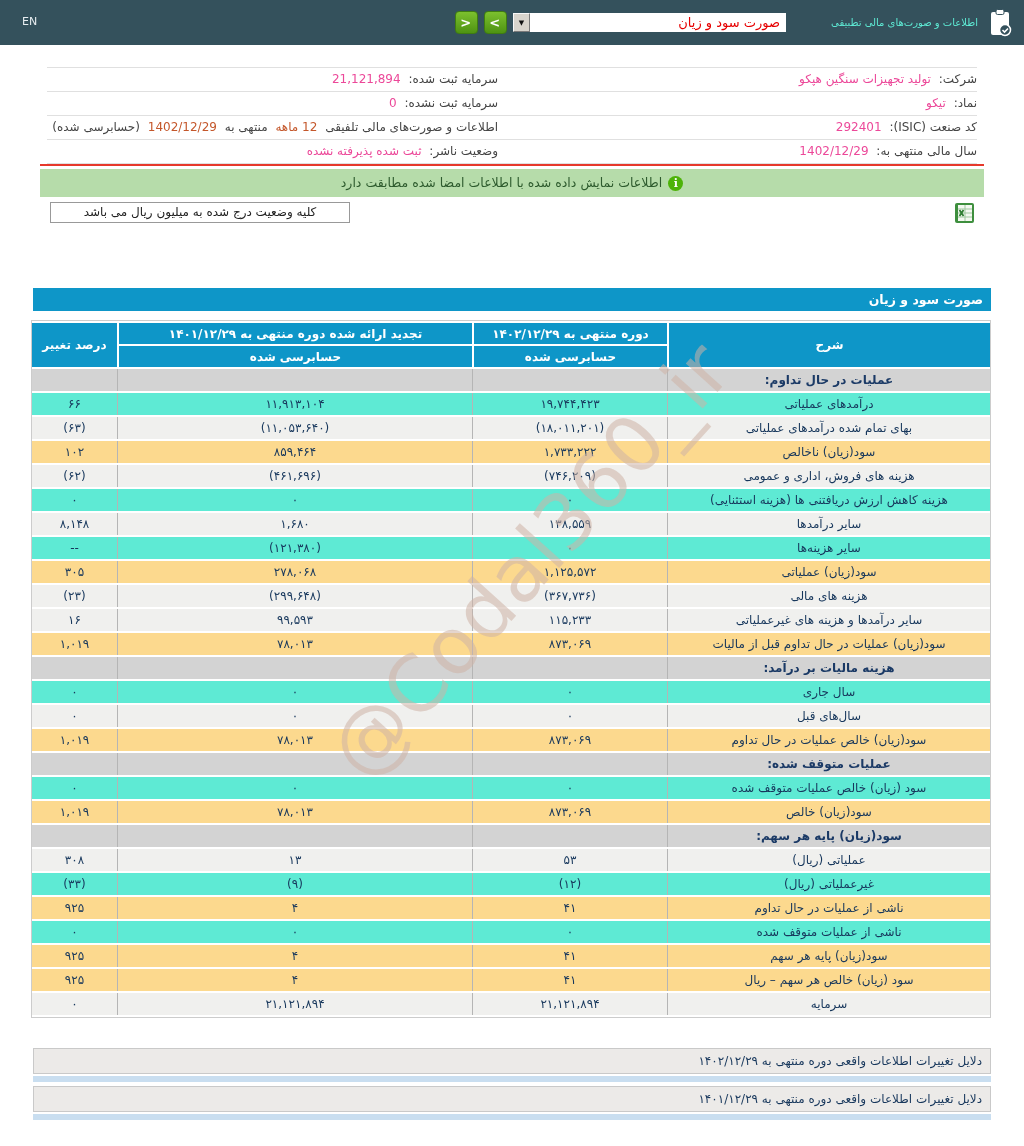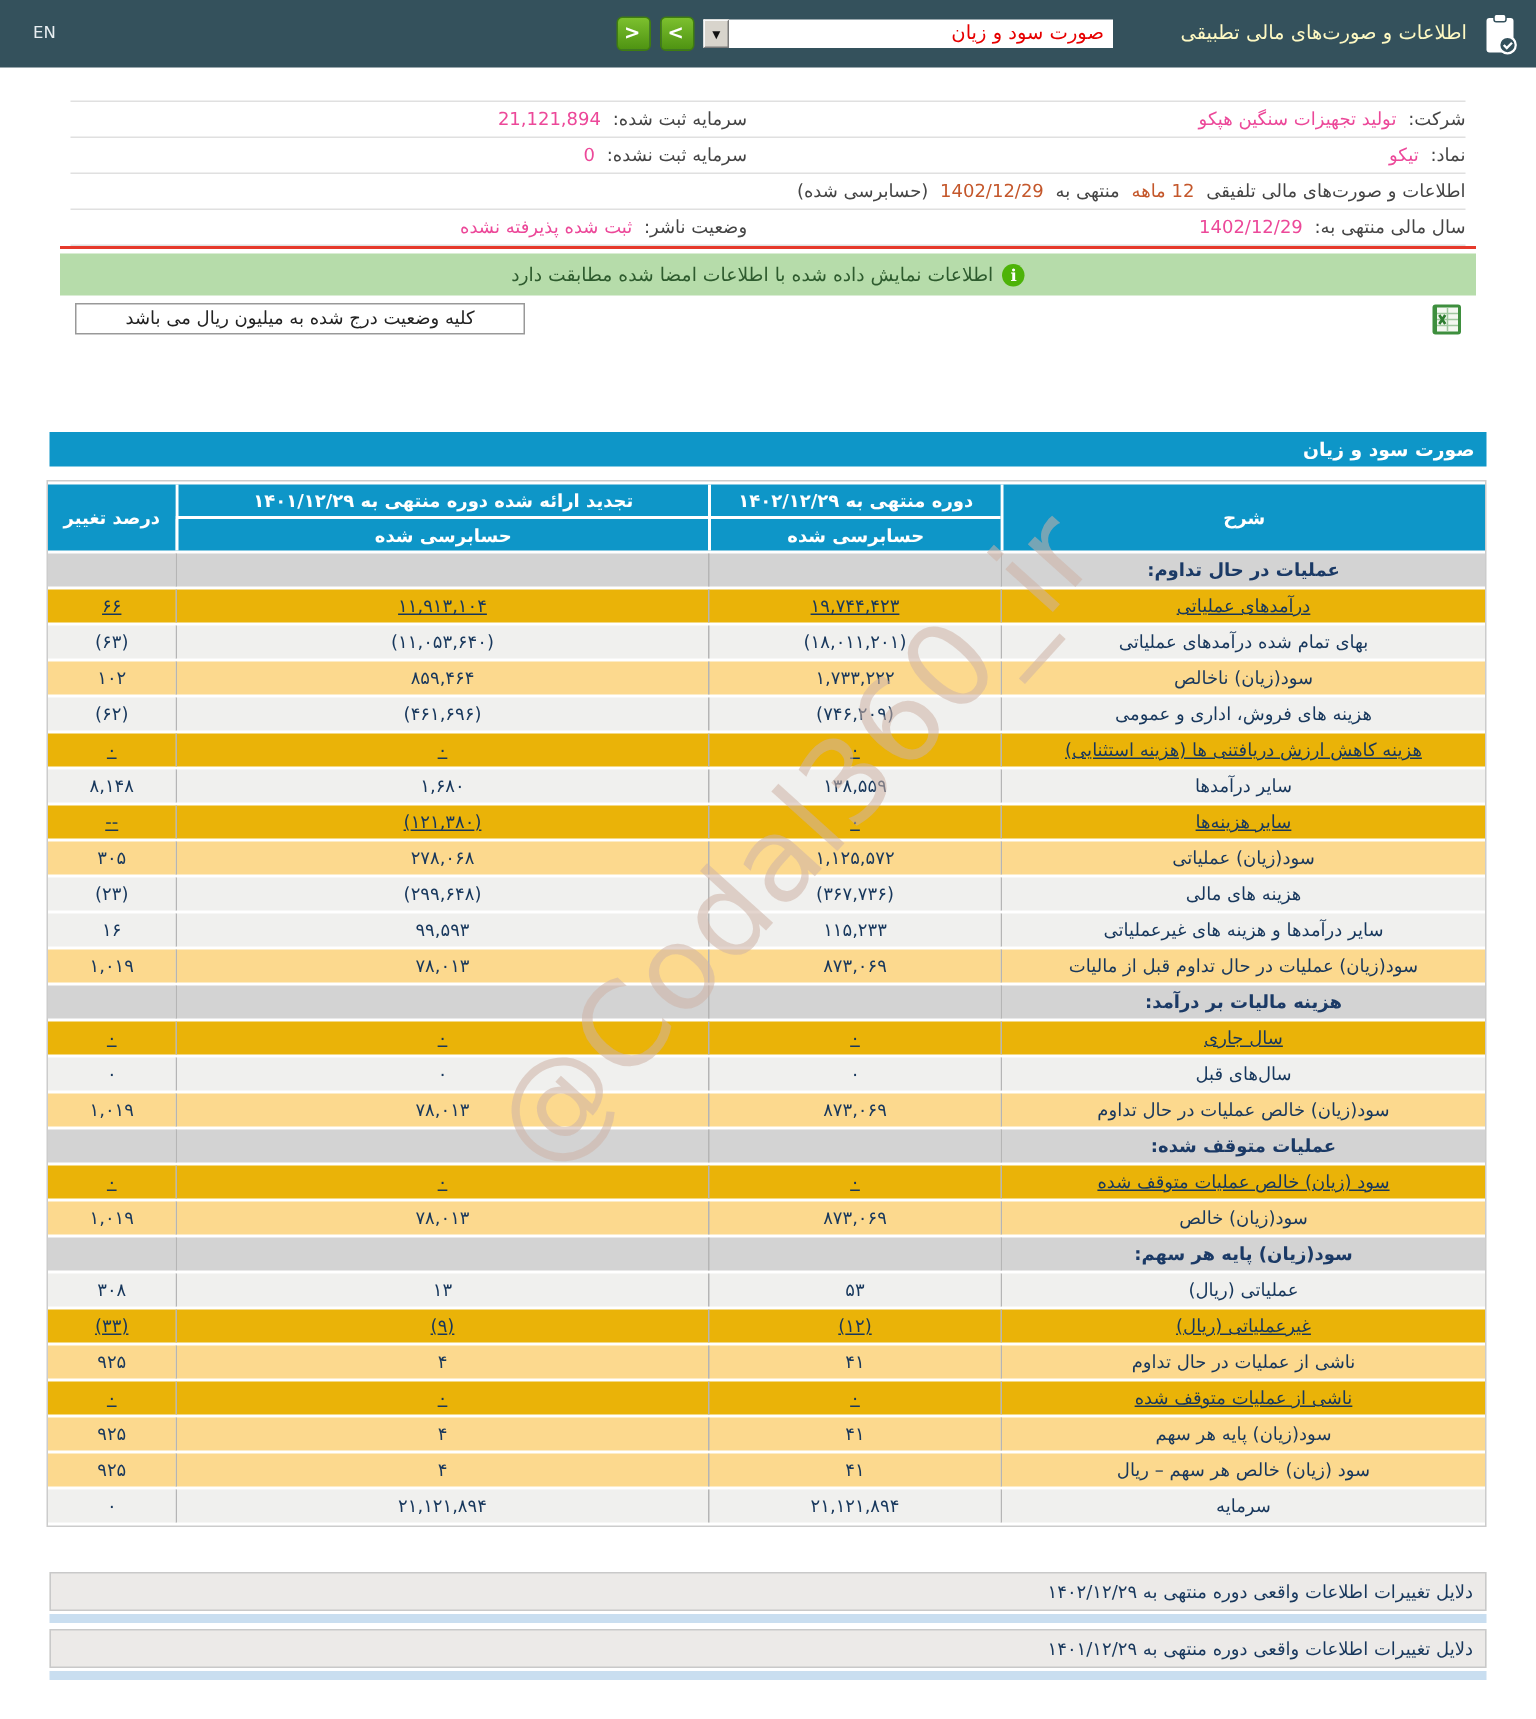--- a/index.html
+++ b/index.html
@@ -12,21 +12,21 @@
     direction: rtl;
   }
 
   
   .topbar {
     height: 45px; background: #34515c;
     display: flex; align-items: center;
     padding: 0 12px; position: relative;
   }
   .clipboard-wrap { margin-left: 10px; display: flex; align-items: center; }
-  .tb-title { color: #fef9c3; font-size: 13px; }
+  .tb-title { color: #5eead4; font-size: 10px; }
   .select-box {
     margin-right: 45px; width: 273px; height: 19px;
     background: #ffffff; display: flex; direction: ltr; align-items: stretch;
   }
   .dd-arrow {
     width: 17px; background: #d8d4cc; color: #111;
     border: 1px solid; border-color: #f8f8f8 #7a7a7a #7a7a7a #f8f8f8;
     font-size: 7px; display: flex; align-items: center; justify-content: center;
     cursor: pointer;
   }
@@ -97,21 +97,21 @@
   }
   table.stmt th.no-bl { border-left: none; }
   table.stmt td {
     height: 22px; padding: 0 5px; color: #17375c;
     border-left: 1px solid #b5b5b5; text-align: center;
     overflow: hidden; white-space: nowrap;
   }
   table.stmt td:last-child { border-left: none; }
   table.stmt td.lbl { text-align: center; }
   tr.v-white td  { background: #f0f0ee; }
-  tr.v-blue td   { background: #eab308; text-decoration: underline; }
+  tr.v-blue td   { background: #5eead4; }
   tr.v-yellow td { background: #fcd98e; }
   tr.section td  { background: #d3d3d3; }
   tr.section td.lbl { font-weight: bold; color: #1b3a66; }
   td.neg { color: #e80000; }
 
   
   .fgroup { margin: 0 33px; }
   .fgroup.first { margin-top: 30px; }
   .fgroup.second { margin-top: 4px; }
   .fbar {
@@ -168,20 +168,24 @@
     <div class="info-cell rc">
       <span class="lab">نماد:</span>
       <span class="val">تیکو</span>
     </div>
     <div class="info-cell lc">
       <span class="lab">سرمایه ثبت نشده:</span>
       <span class="val">0</span>
     </div>
   </div>
   <div class="info-row">
+    <div class="info-cell rc">
+      <span class="lab">کد صنعت (ISIC):</span>
+      <span class="val">292401</span>
+    </div>
     <div class="info-cell lc">
       <span class="lab">اطلاعات و صورت‌های مالی تلفیقی</span>
       <span class="val2">12 ماهه</span>
       <span class="lab">منتهی به</span>
       <span class="val2">1402/12/29</span>
       <span class="lab">(حسابرسی شده)</span>
     </div>
   </div>
   <div class="info-row">
     <div class="info-cell rc">

